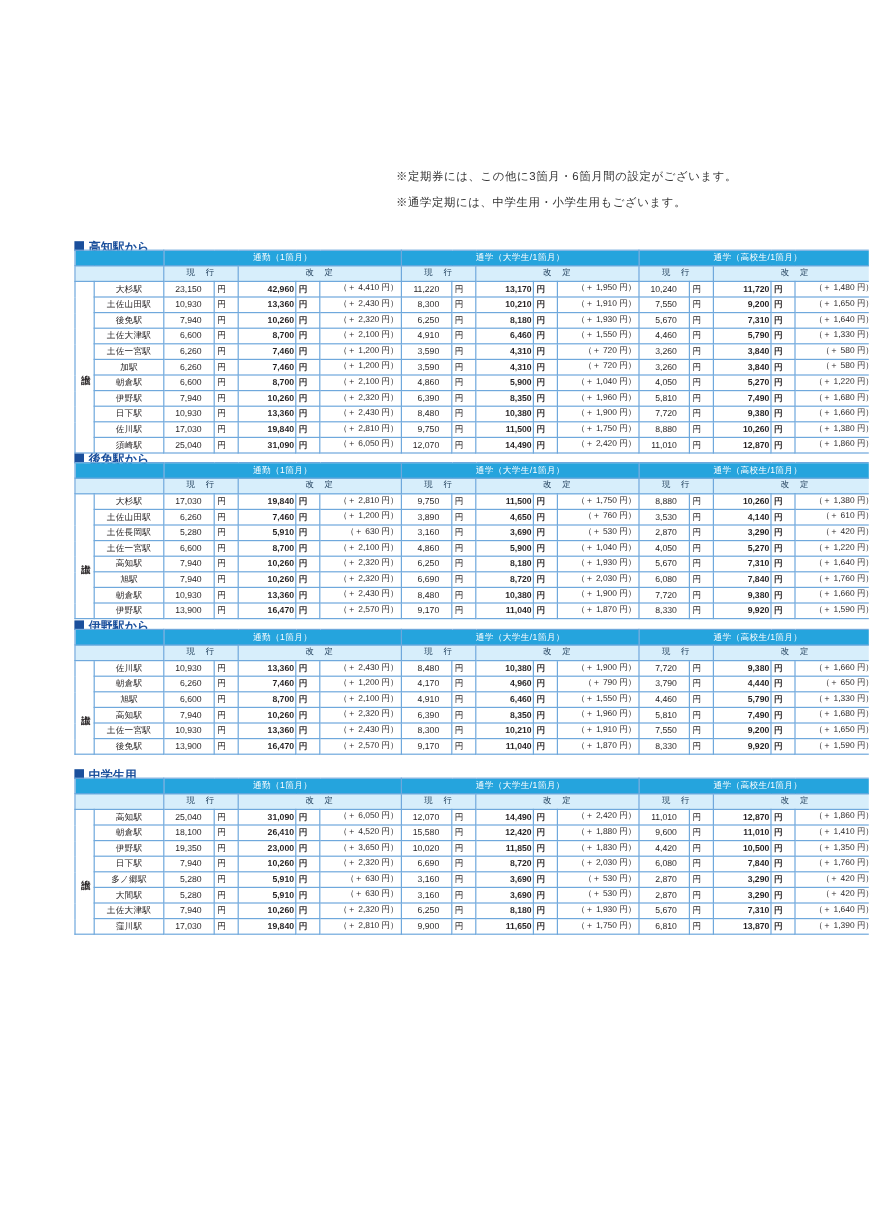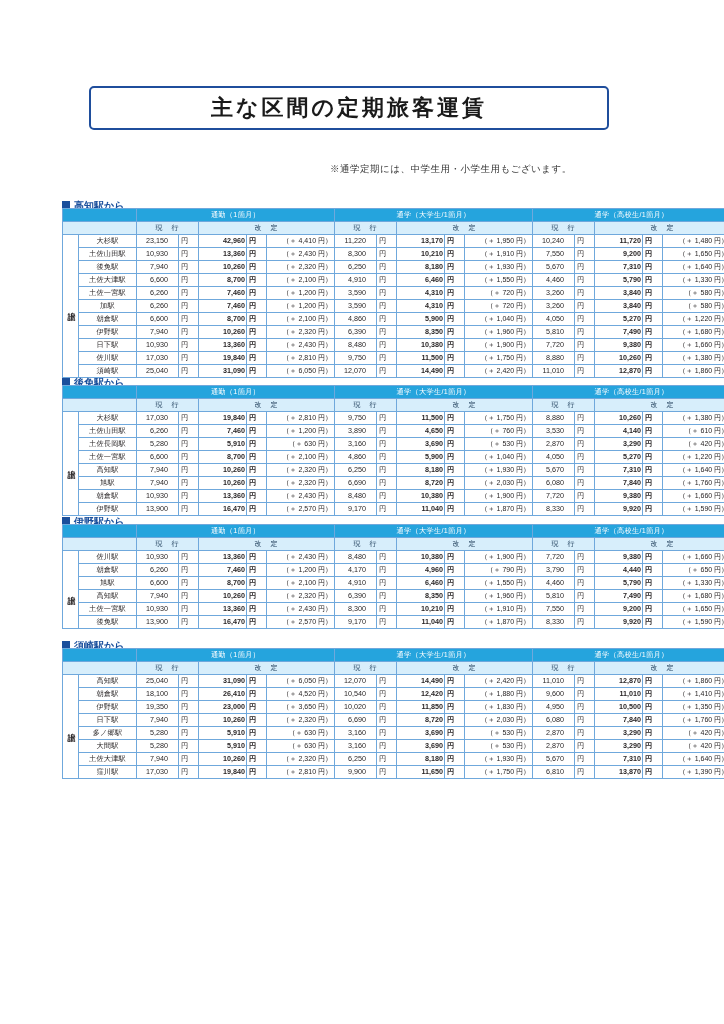--- a/index.html
+++ b/index.html
@@ -137,24 +137,22 @@
     text-align: right;
     padding-right: 2px;
     font-size: 7px;
   }
 </style>
 </head>
 <body>
 
 <div class="page">
 
-  <div class="title-box">
-    <span class="title-text">主な区間の定期旅客運賃</span>
-  </div>
 
+  <div class="note note1">※定期券には、この他に3箇月・6箇月間の設定がございます。</div>
   <div class="note note2">※通学定期には、中学生用・小学生用もございます。</div>
 
   <div id="sections-root">
       <div class="section-head" style="left: 62px; top: 199px;"><span class="marker"></span><span class="label">高知駅から</span></div>
       <table class="fare" style="left: 62px; top: 208px; width: 600px;">
         <colgroup>
           <col style="width: 16px;">
           <col style="width: 58px;">
           <col style="width: 42px;">
           <col style="width: 20px;">
@@ -720,21 +718,21 @@
             <td style="text-align: left; padding-left: 2px; font-weight: bold;">円</td>
             <td class="diff">（＋ 1,870 円）</td>
             <td class="num cur">8,330</td>
             <td style="text-align: left; padding-left: 2px;">円</td>
             <td class="num new">9,920</td>
             <td style="text-align: left; padding-left: 2px; font-weight: bold;">円</td>
             <td class="diff">（＋ 1,590 円）</td>
           </tr>
         </tbody>
       </table>
-      <div class="section-head" style="left: 62px; top: 639px;"><span class="marker"></span><span class="label">須崎駅から</span></div>
+      <div class="section-head" style="left: 62px; top: 639px;"><span class="marker"></span><span class="label">中学生用</span></div>
       <table class="fare" style="left: 62px; top: 648px; width: 600px;">
         <colgroup>
           <col style="width: 16px;">
           <col style="width: 58px;">
           <col style="width: 42px;">
           <col style="width: 20px;">
           <col style="width: 48px;">
           <col style="width: 20px;">
           <col style="width: 68px;">
           <col style="width: 42px;">
@@ -785,21 +783,21 @@
             <td style="text-align: left; padding-left: 2px; font-weight: bold;">円</td>
             <td class="diff">（＋ 1,860 円）</td>
           </tr>
           <tr>
             <td class="station">朝倉駅</td>
             <td class="num cur">18,100</td>
             <td style="text-align: left; padding-left: 2px;">円</td>
             <td class="num new">26,410</td>
             <td style="text-align: left; padding-left: 2px; font-weight: bold;">円</td>
             <td class="diff">（＋ 4,520 円）</td>
-            <td class="num cur">10,540</td>
+            <td class="num cur">15,580</td>
             <td style="text-align: left; padding-left: 2px;">円</td>
             <td class="num new">12,420</td>
             <td style="text-align: left; padding-left: 2px; font-weight: bold;">円</td>
             <td class="diff">（＋ 1,880 円）</td>
             <td class="num cur">9,600</td>
             <td style="text-align: left; padding-left: 2px;">円</td>
             <td class="num new">11,010</td>
             <td style="text-align: left; padding-left: 2px; font-weight: bold;">円</td>
             <td class="diff">（＋ 1,410 円）</td>
           </tr>
@@ -808,21 +806,21 @@
             <td class="num cur">19,350</td>
             <td style="text-align: left; padding-left: 2px;">円</td>
             <td class="num new">23,000</td>
             <td style="text-align: left; padding-left: 2px; font-weight: bold;">円</td>
             <td class="diff">（＋ 3,650 円）</td>
             <td class="num cur">10,020</td>
             <td style="text-align: left; padding-left: 2px;">円</td>
             <td class="num new">11,850</td>
             <td style="text-align: left; padding-left: 2px; font-weight: bold;">円</td>
             <td class="diff">（＋ 1,830 円）</td>
-            <td class="num cur">4,950</td>
+            <td class="num cur">4,420</td>
             <td style="text-align: left; padding-left: 2px;">円</td>
             <td class="num new">10,500</td>
             <td style="text-align: left; padding-left: 2px; font-weight: bold;">円</td>
             <td class="diff">（＋ 1,350 円）</td>
           </tr>
           <tr>
             <td class="station">日下駅</td>
             <td class="num cur">7,940</td>
             <td style="text-align: left; padding-left: 2px;">円</td>
             <td class="num new">10,260</td>

